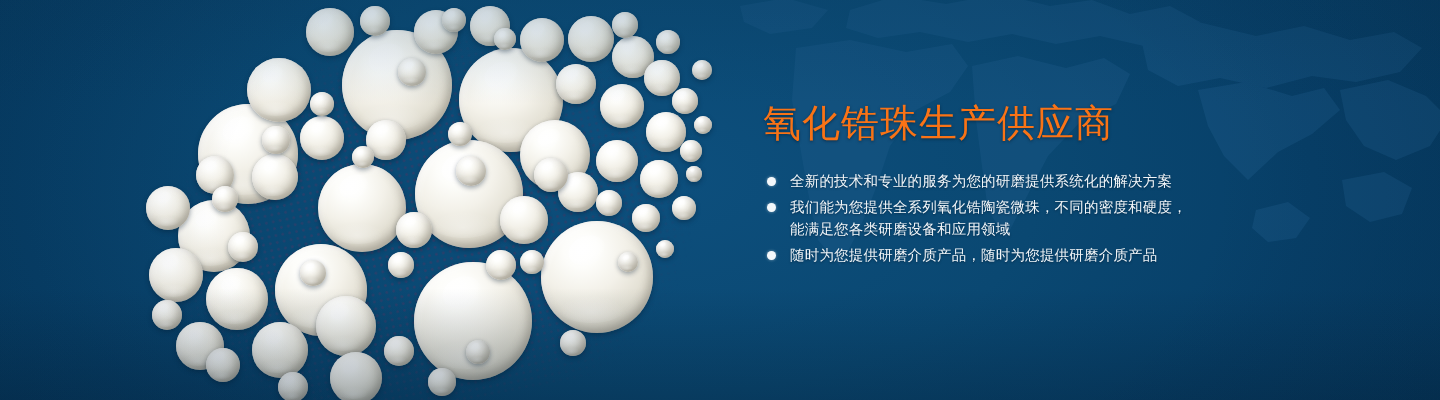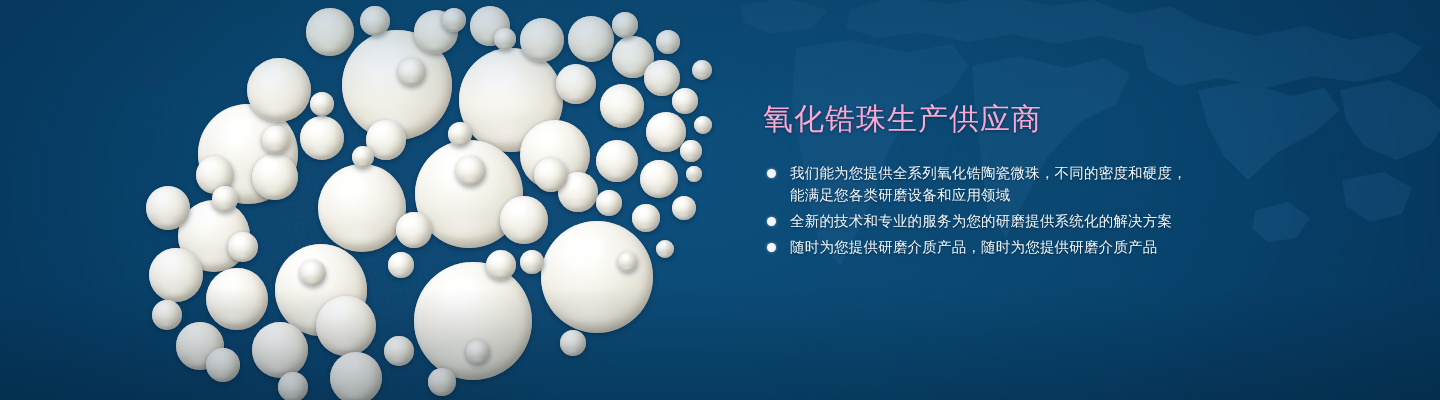--- a/index.html
+++ b/index.html
@@ -91,24 +91,24 @@
     background:radial-gradient(ellipse at 50% 60%, rgba(255,255,255,.34) 0%, rgba(255,255,255,0) 72%);
   }
 
   
   .copy{
     position:absolute;
     left:763px; top:104px;
     width:560px;
   }
   .headline{
-    font-size:30px;
+    font-size:38px;
     line-height:1;
     letter-spacing:1px;
-    color:#f9a8d4;
+    color:#f97316;
     font-weight:400;
     text-shadow:0 1px 3px rgba(2,22,40,.55);
     white-space:nowrap;
   }
   .bullets{
     margin-top:28px;
     list-style:none;
   }
   .bullet{
     position:relative;
@@ -235,27 +235,27 @@
   <div class="bg-vignette"></div>
 
   <div class="copy">
 
     <h1 class="headline">氧化锆珠生产供应商</h1>
 
     <ul class="bullets">
 
       <li class="bullet">
         <span class="dot"></span>
+        <span class="ln">全新的技术和专业的服务为您的研磨提供系统化的解决方案</span>
+      </li>
+
+      <li class="bullet">
+        <span class="dot"></span>
         <span class="ln">我们能为您提供全系列氧化锆陶瓷微珠，不同的密度和硬度，</span>
         <span class="ln">能满足您各类研磨设备和应用领域</span>
-      </li>
-
-      <li class="bullet">
-        <span class="dot"></span>
-        <span class="ln">全新的技术和专业的服务为您的研磨提供系统化的解决方案</span>
       </li>
 
       <li class="bullet">
         <span class="dot"></span>
         <span class="ln">随时为您提供研磨介质产品，随时为您提供研磨介质产品</span>
       </li>
 
     </ul>
   </div>
 

